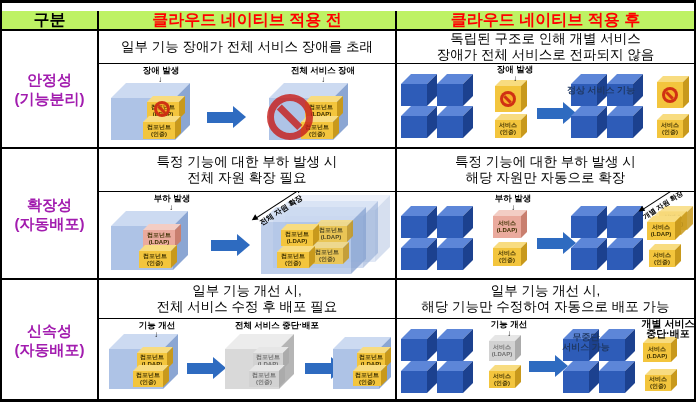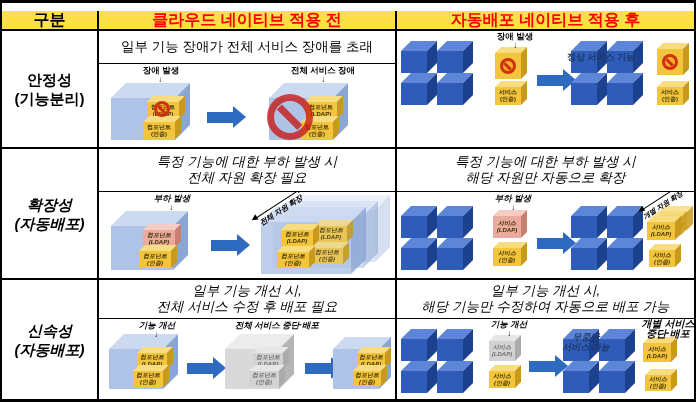--- a/index.html
+++ b/index.html
@@ -4,28 +4,28 @@
 <style>
   * { margin:0; padding:0; box-sizing:border-box; }
   html,body { background:#fff; }
   body { width:696px; height:402px; font-family:"Liberation Sans","DejaVu Sans",sans-serif; }
 
   .tbl { position:relative; width:696px; height:402px; background:#fff;
          border:2px solid #000; border-top-width:3px; border-bottom-width:3px;
          display:grid; grid-template-columns:95px 298px 1fr; grid-template-rows:28px 116px 131px 1fr; }
 
   .hc { display:flex; align-items:center; justify-content:center;
-        font-weight:bold; font-size:16px; color:#000; border-bottom:2px solid #000; background:#fde047;margin-top:8px; }
+        font-weight:bold; font-size:16px; color:#000; border-bottom:2px solid #000; background:#bef264;margin-top:8px; }
   .hc.red { color:#ff0000; }
 
   .vl { border-left:2px solid #000; }
-  .bt { border-top:2px solid #000;font-style:italic; }
+  .bt { border-top:2px solid #000; }
 
   .lc { display:flex; align-items:center; justify-content:center; text-align:center;
-        font-weight:bold; font-size:15px; line-height:19px; white-space:pre-line; color:#000000; }
+        font-weight:bold; font-size:15px; line-height:19px; white-space:pre-line; color:#a21caf; }
 
   .bc { display:flex; flex-direction:column; overflow:hidden; }
   .desc { flex:0 0 auto; display:flex; align-items:center; justify-content:center; text-align:center;
           font-size:13.5px; line-height:16.5px; color:#000; border-bottom:1px solid #000; white-space:pre-line; }
   .r1 .desc { height:33px; } .r2 .desc { height:43px; } .r3 .desc { height:39px; }
   .dia { position:relative; flex:1 1 auto; overflow:hidden; }
 
   
   .c { position:absolute; background:var(--f); }
   .c::before { content:""; position:absolute; left:0; top:calc(-1 * var(--d)); width:100%; height:var(--d);
@@ -75,21 +75,21 @@
 
   .sh1 { opacity:.35; } .sh2 { opacity:.55; } .sh3 { opacity:.8; } .dim { opacity:.85; }
 </style>
 </head>
 <body>
 
 <div class="tbl">
 
   <div class="hc">구분</div>
   <div class="hc red vl">클라우드 네이티브 적용 전</div>
-  <div class="hc red vl">자동배포 네이티브 적용 후</div>
+  <div class="hc red vl">클라우드 네이티브 적용 후</div>
 
   <div class="lc">안정성
 (기능분리)</div>
 
   <div class="bc vl r1">
     <div class="desc">일부 기능 장애가 전체 서비스 장애를 초래</div>
     <div class="dia">
       <div class="cap" style="left:30px;top:2px;width:64px">장애 발생</div>
       <div class="dn" style="left:59px;top:11px">↓</div>
       <div class="c cube-big" style="left:12px;top:34px;width:64px;height:42px"></div>
@@ -112,20 +112,22 @@
       </div>
       <div class="c bx bx-y" style="left:202px;top:58px;width:32px;height:17px">
         <span class="bxt">컴포넌트
 (인증)</span>
       </div>
       <div class="nosign ns-lg" style="left:168px;top:30px"></div>
     </div>
   </div>
 
   <div class="bc vl r1">
+    <div class="desc">독립된 구조로 인해 개별 서비스
+장애가 전체 서비스로 전파되지 않음</div>
     <div class="dia">
       <div class="cluster" style="left:4px;top:8px">
         <div class="c cube-node" style="left:0;top:12px"></div>
         <div class="c cube-node" style="left:36px;top:12px"></div>
         <div class="c cube-node" style="left:0;top:44px"></div>
         <div class="c cube-node" style="left:36px;top:44px"></div>
       </div>
       <div class="cap" style="left:86px;top:1px;width:64px">장애 발생</div>
       <div class="dn" style="left:116px;top:10px">↓</div>
       <div class="c bx bx-y" style="left:98px;top:22px;width:26px;height:26px">

